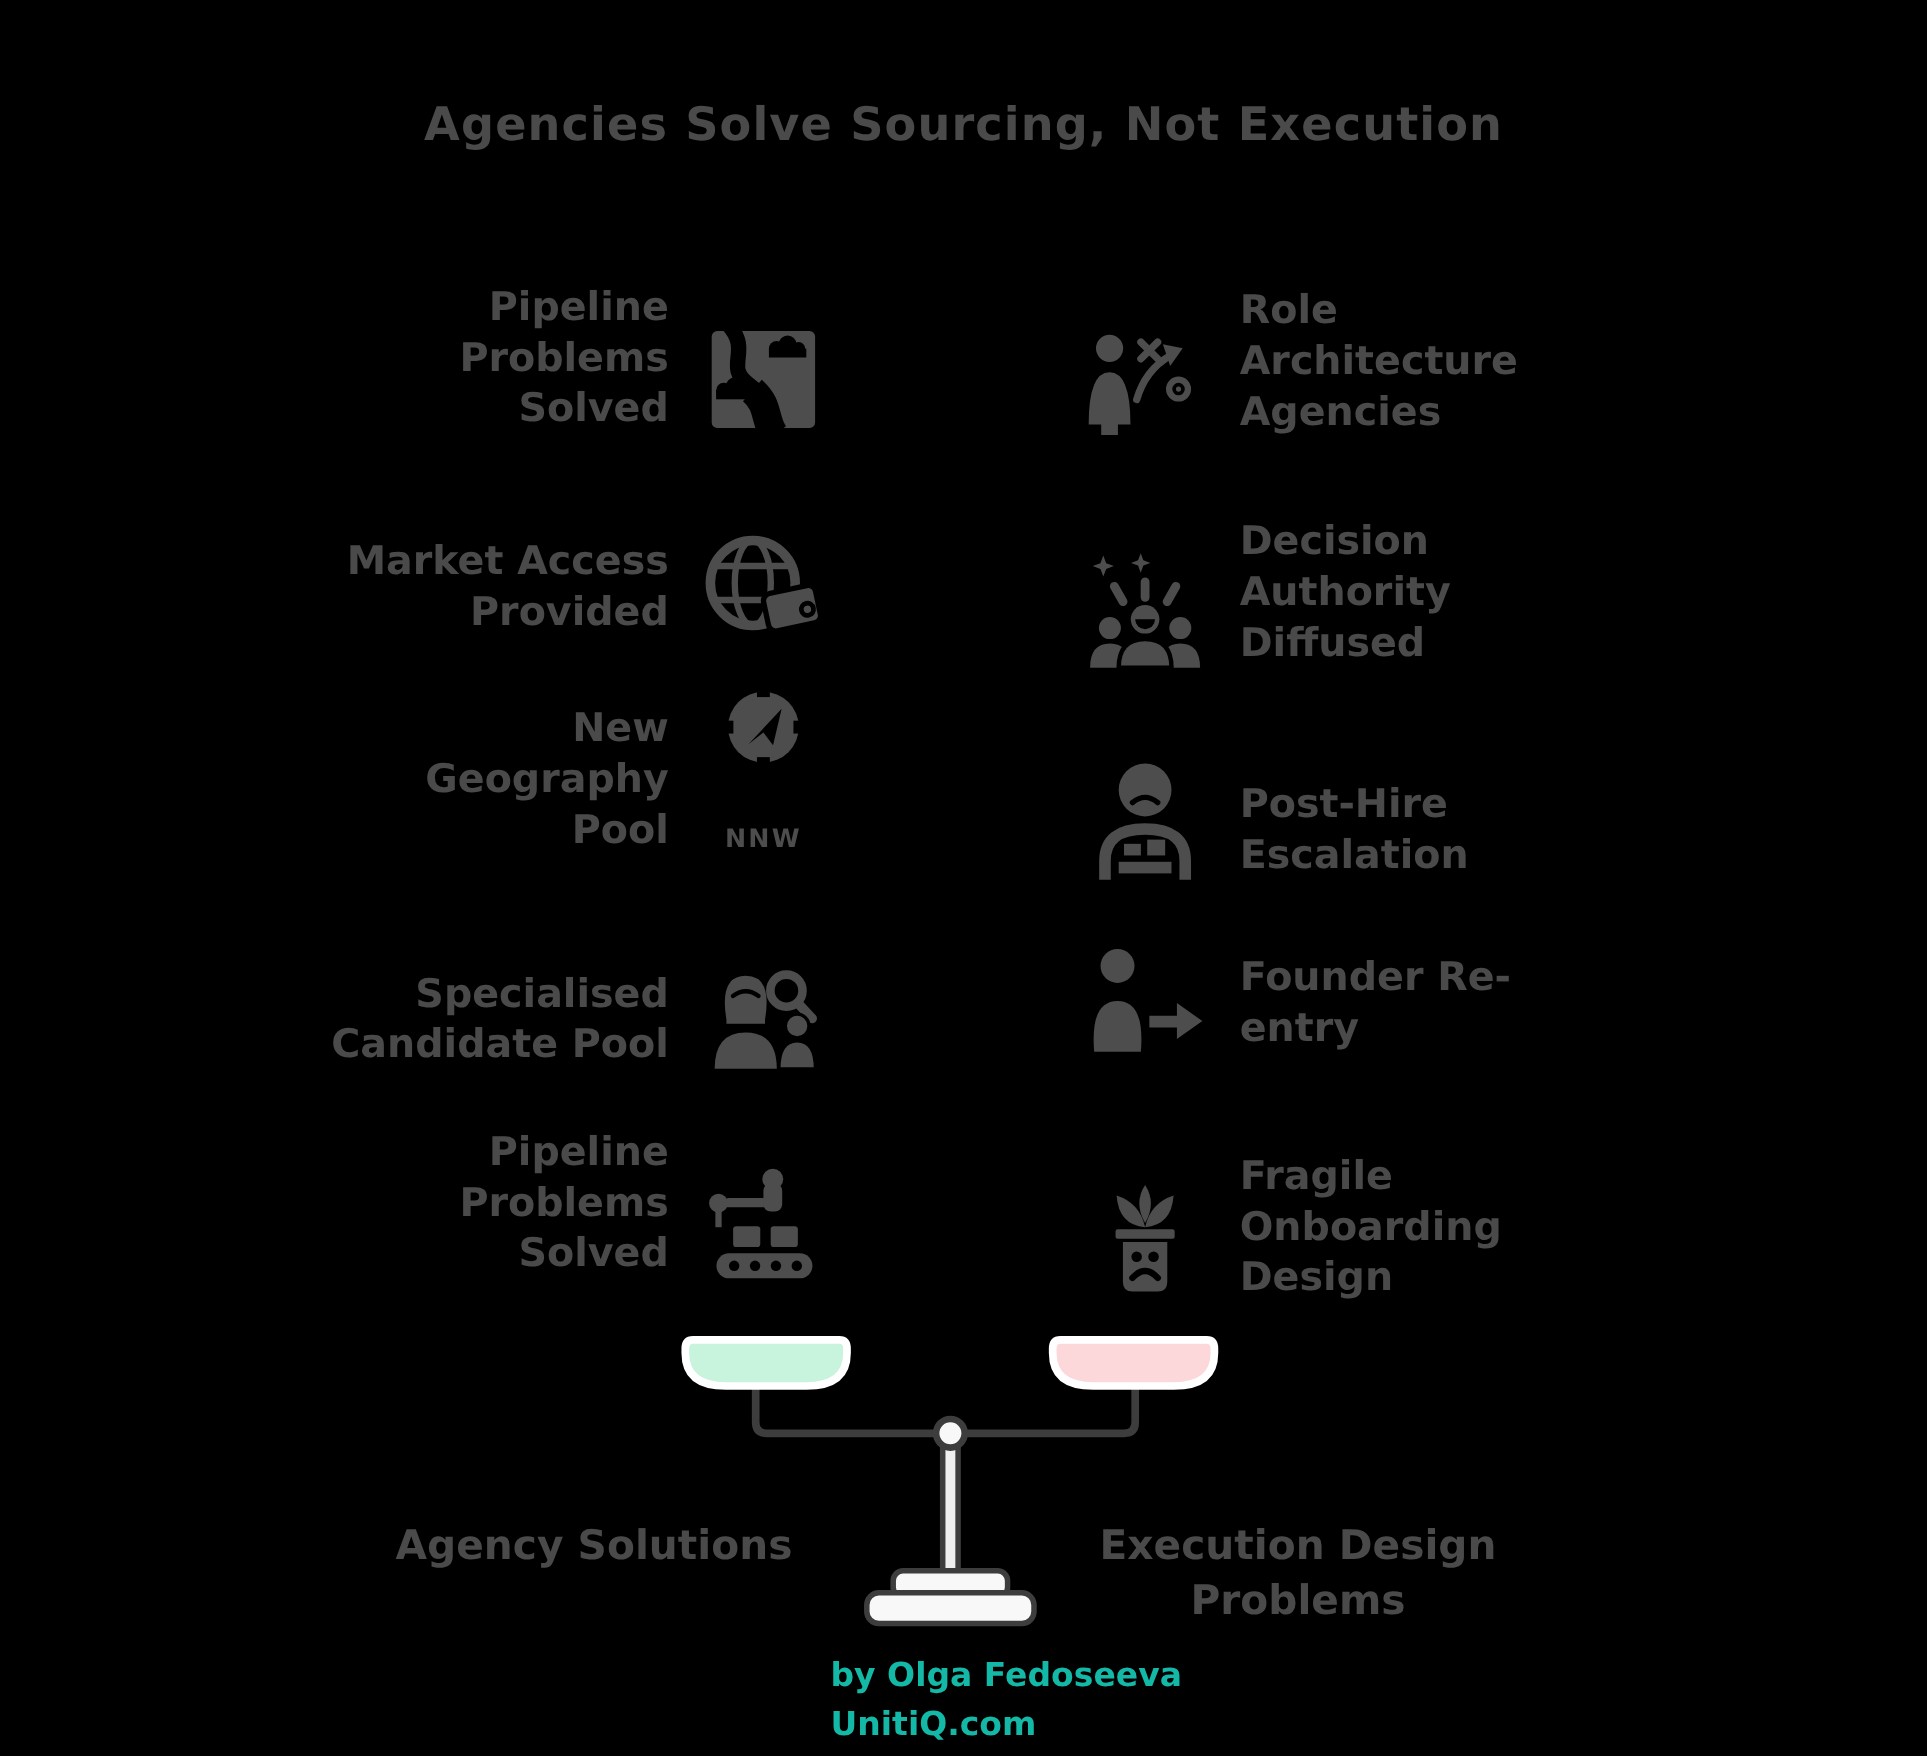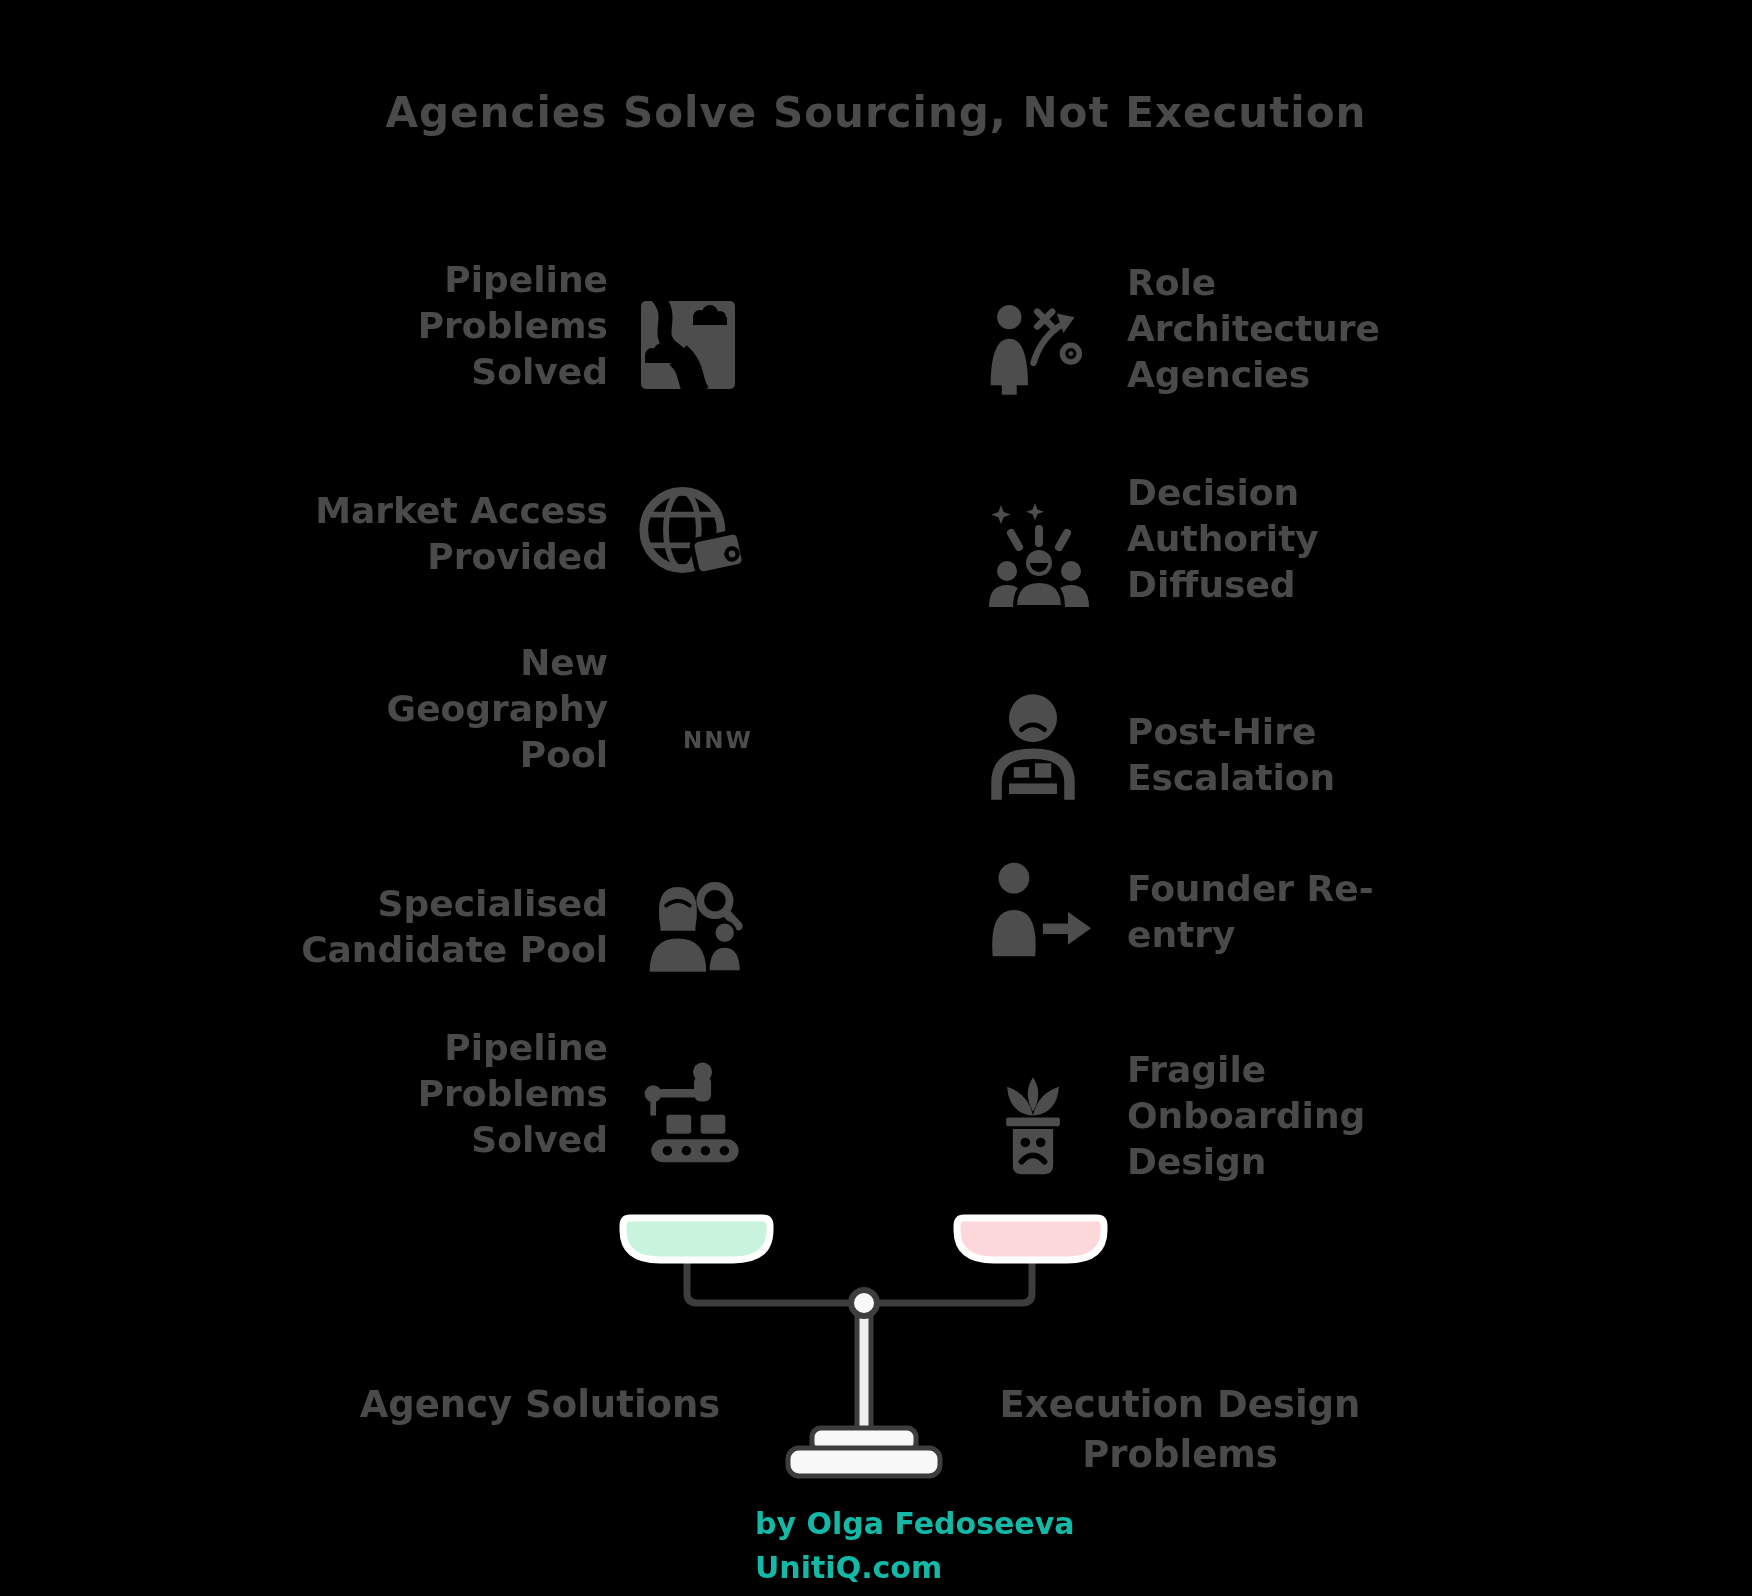--- a/index.html
+++ b/index.html
@@ -20,21 +20,21 @@
     position:absolute; display:flex; align-items:flex-end; gap:30px;
     font-size:36px; line-height:1.28;
   }
   .item.left  { left:230px;  width:520px; justify-content:flex-end; }
   .item.right { left:985px;  width:480px; justify-content:flex-start; }
   .item.left  .label { text-align:right; width:310px; }
   .item.left.narrow .label { width:250px; }
   .item.right .label { text-align:left;  width:290px; }
   .icon {
     width:112px; flex-shrink:0;
-    display:flex; flex-direction:row; align-items:center;gap:45px;
+    display:flex; flex-direction:column; align-items:center;gap:45px;
   }
   .icon svg { fill:#4d4d4d; }
   .icon-caption { font-size:23px; margin-top:4px; letter-spacing:2px; color:#4d4d4d; }
   .scale-label {
     position:absolute; width:460px; text-align:center;
     font-size:37px; line-height:1.35;
   }
   #label-left  { left:310px; top:1380px; }
   #label-right { left:950px; top:1380px; }
   #scale-svg { position:absolute; left:540px; top:1190px; }

